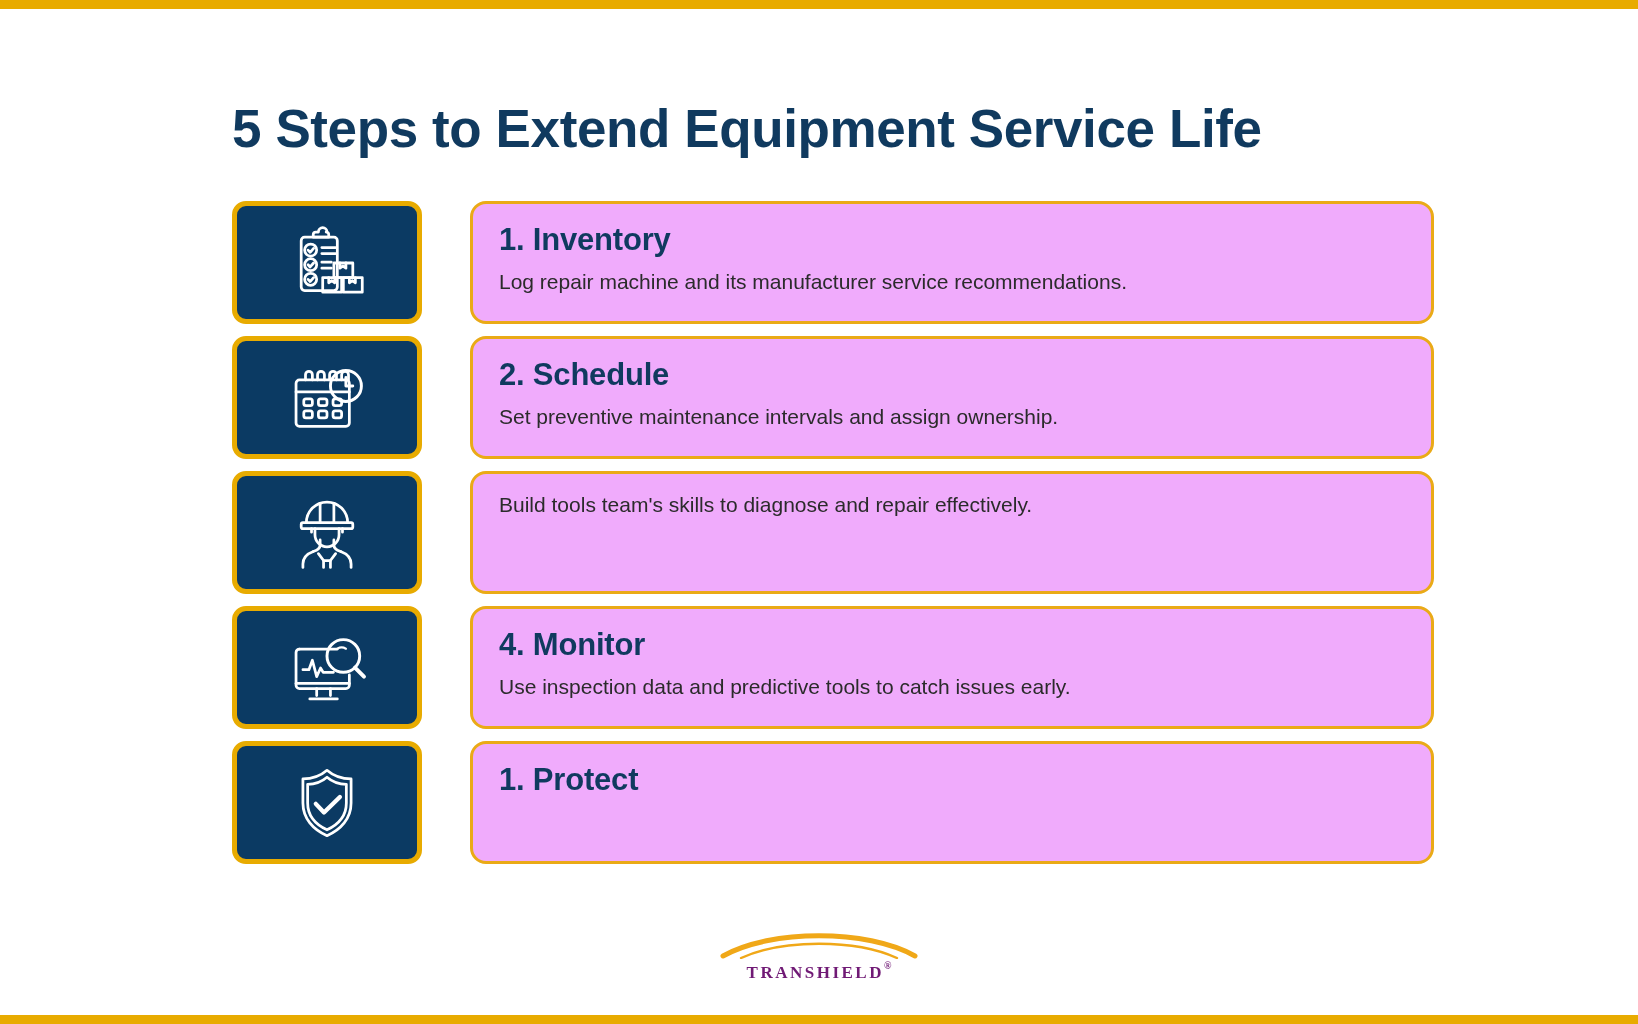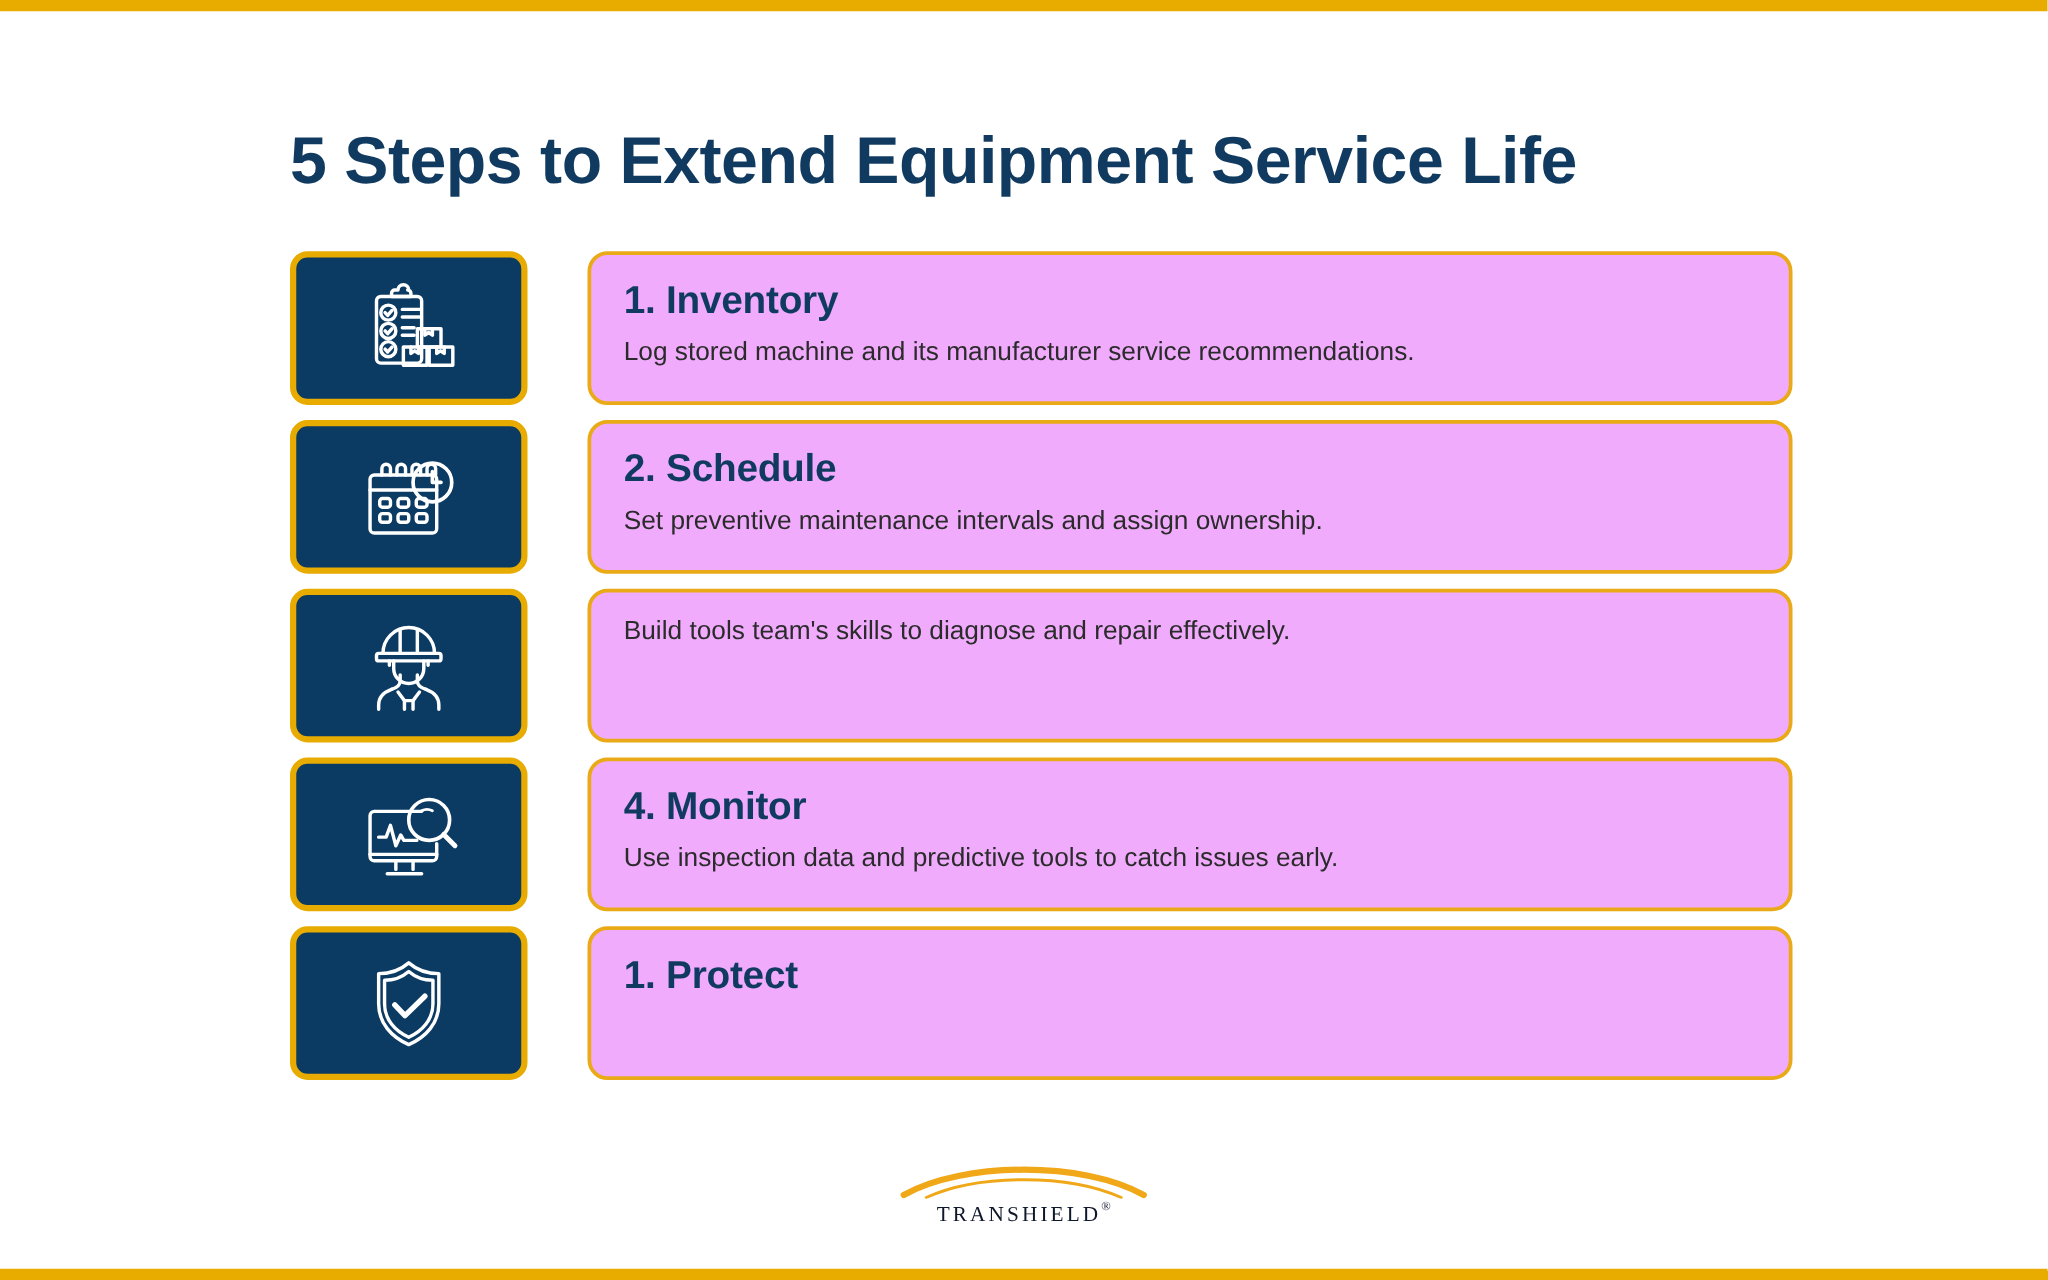--- a/index.html
+++ b/index.html
@@ -115,22 +115,22 @@
     align-items: center;
   }
   .logo-arc {
     display: block;
     width: 200px;
     height: 34px;
   }
   .logo-word {
     margin-top: -2px;
     font-size: 24px;
-    font-weight: 400;
-    color: #0f172a;
+    font-weight: 700;
+    color: #701a75;
     letter-spacing: 2.5px;
     font-variant: small-caps;
     text-transform: lowercase;
     font-family: "Liberation Serif", serif;
     position: relative;
   }
   .logo-word .reg {
     font-size: 10px;
     vertical-align: super;
     letter-spacing: 0;
@@ -164,21 +164,21 @@
             <path d="M65 50v6l3.5-2.5L72 56v-6"></path>
             <path d="M45 67h22v17H45z"></path>
             <path d="M52 67v6l3.5-2.5L59 73v-6"></path>
             <path d="M69 67h22v17H69z"></path>
             <path d="M76 67v6l3.5-2.5L83 73v-6"></path>
           </svg>
         </span>
       </div>
       <div class="step-card">
         <div class="step-title">1. Inventory</div>
-        <div class="step-desc">Log stored machine and its manufacturer service recommendations.</div>
+        <div class="step-desc">Log repair machine and its manufacturer service recommendations.</div>
       </div>
     </div>
 
     <div class="step-row">
       <div class="icon-tile">
         <span>
           <svg viewBox="0 0 100 100" fill="none" stroke="#ffffff" stroke-width="3.2" stroke-linecap="round" stroke-linejoin="round">
             <path d="M18 29h54a4 4 0 0 1 4 4v46a4 4 0 0 1-4 4H18a4 4 0 0 1-4-4V33a4 4 0 0 1 4-4z"></path>
             <path d="M14 43h62"></path>
             <path d="M25 29v-6a4 4 0 0 1 8 0v6"></path>

